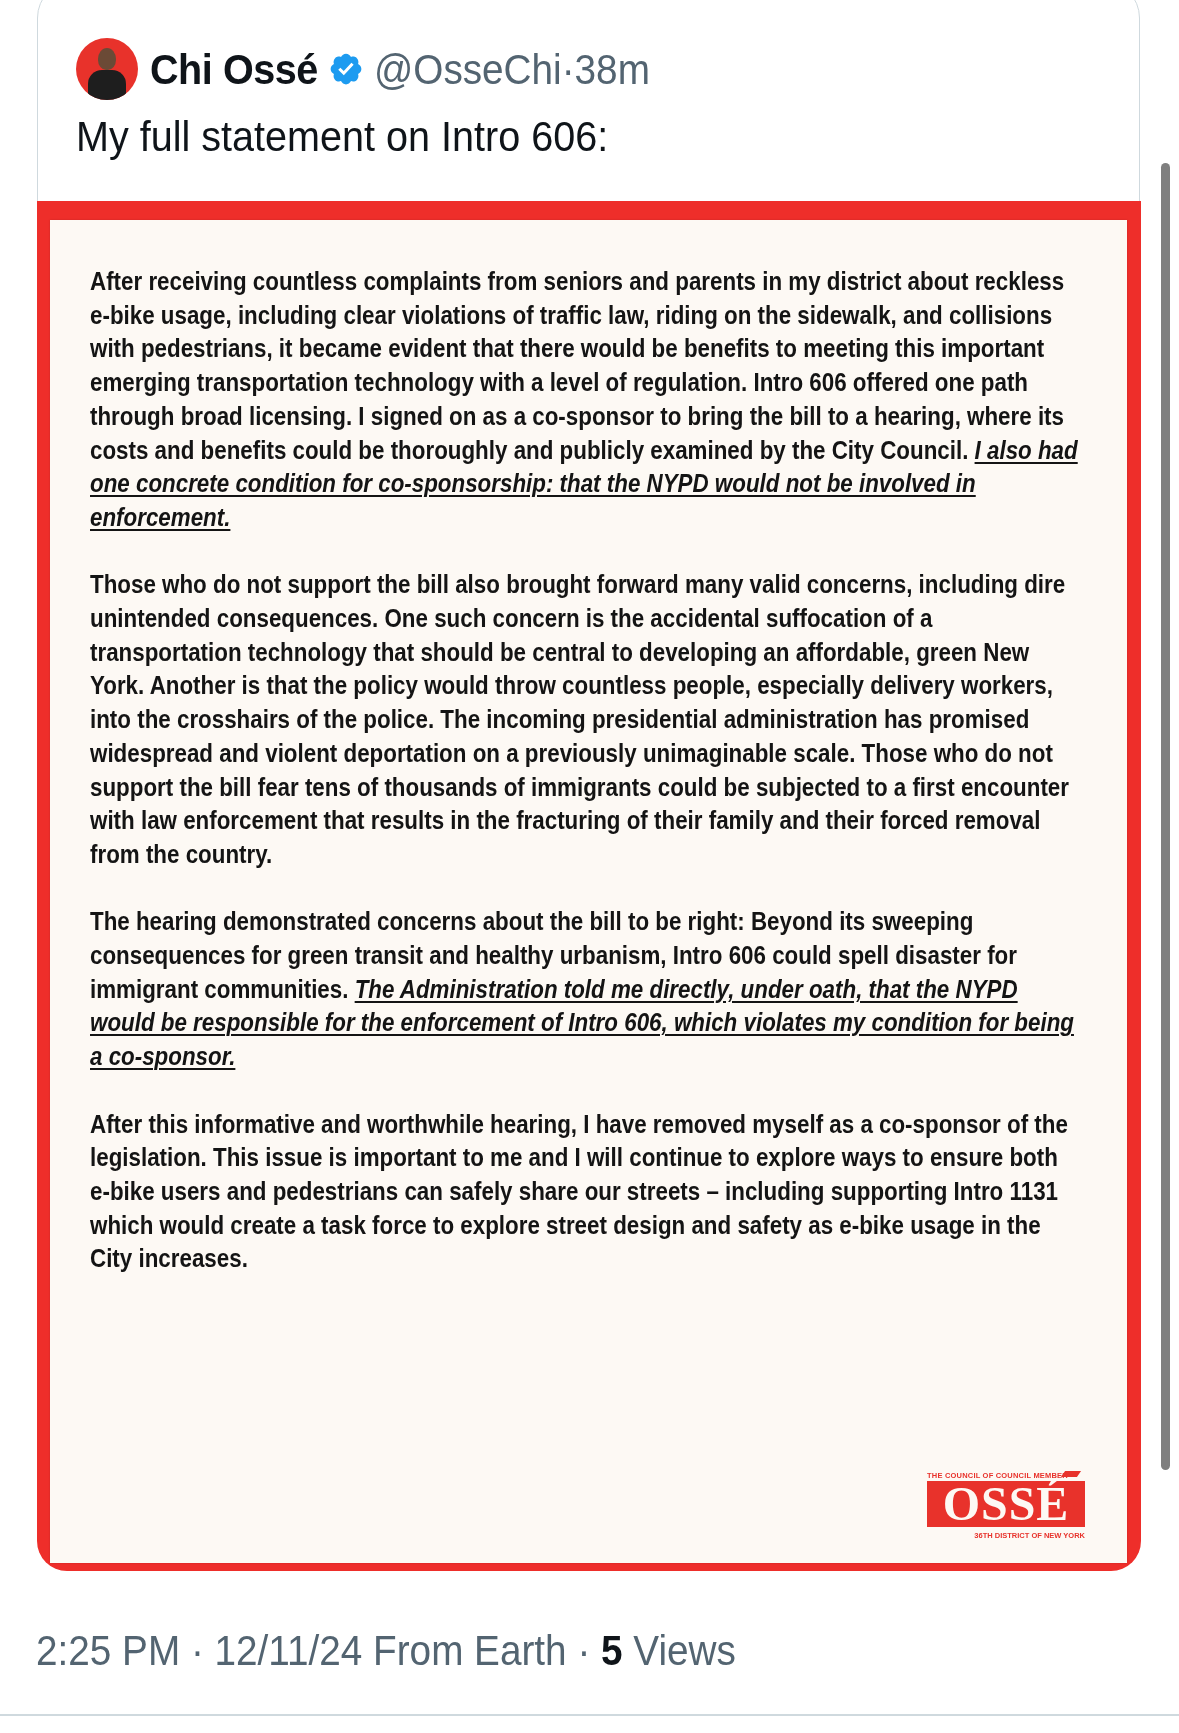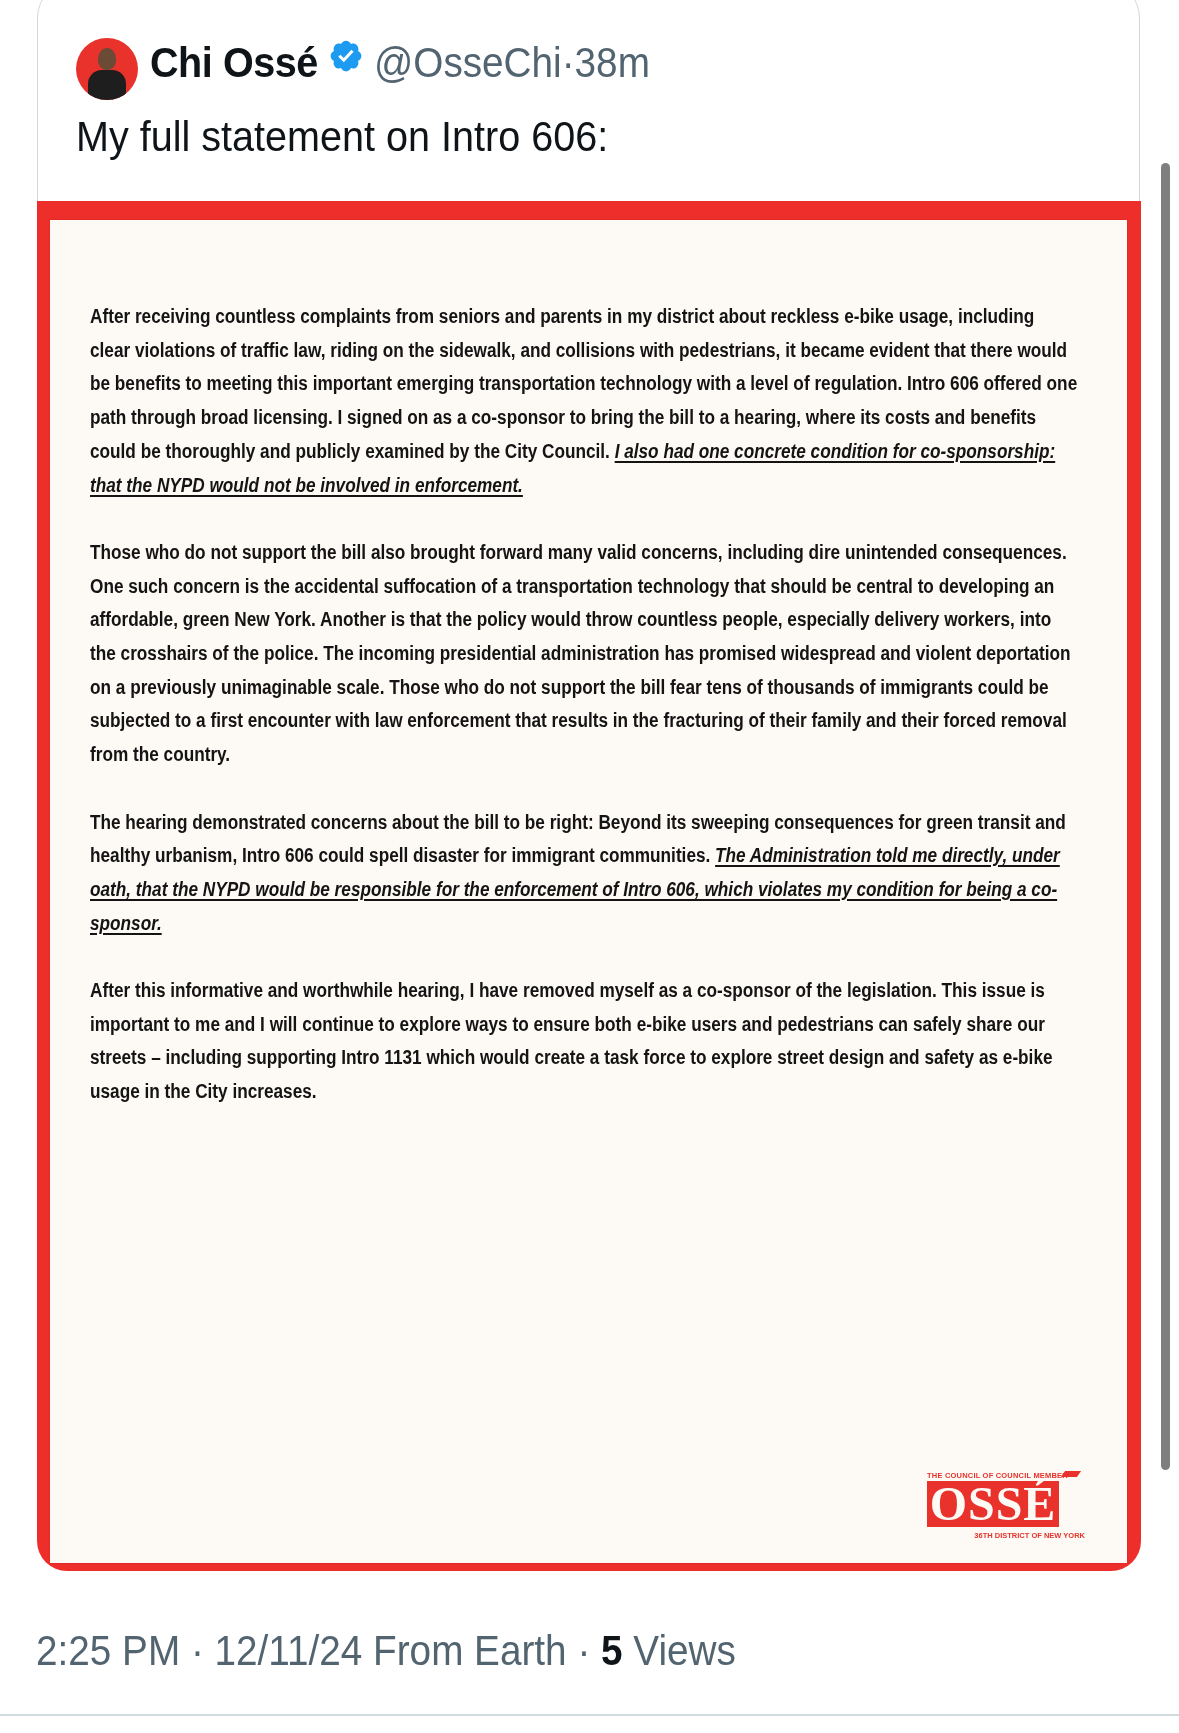--- a/index.html
+++ b/index.html
@@ -6,21 +6,21 @@
   body {
     width: 1179px; height: 1733px; background: #ffffff; position: relative; overflow: hidden;
     font-family: "Liberation Sans", "DejaVu Sans", sans-serif;
   }
   .tweet-card {
     position: absolute; left: 37px; top: -20px; width: 1103px; height: 1591px;
     border: 1.5px solid #cfd9de; border-radius: 38px; background: #fff; box-sizing: border-box;
     overflow: hidden;
   }
   .header {
-    position: absolute; left: 76px; top: 38px; height: 62px; display: flex; 
+    position: absolute; left: 76px; top: 38px; height: 62px; display: flex; align-items: center;
   }
   .avatar {
     width: 62px; height: 62px; border-radius: 50%; background: #e8322b; position: relative; overflow: hidden;
     flex: 0 0 auto;
   }
   .avatar .head { position: absolute; left: 22px; top: 10px; width: 18px; height: 22px; border-radius: 50% 50% 45% 45%; background: #6b4a36; }
   .avatar .body { position: absolute; left: 12px; top: 32px; width: 38px; height: 36px; border-radius: 14px 14px 0 0; background: #1e1e1e; }
   .name {
     margin-left: 12px; font-size: 43px; font-weight: bold; color: #0f1419; letter-spacing: -0.5px;
     transform: scaleX(0.92); transform-origin: left center; white-space: nowrap;
@@ -38,30 +38,30 @@
     position: absolute; left: 37px; top: 201px; width: 1104px; height: 1370px;
     background: #ee2e2a; border-radius: 0 0 30px 30px; box-sizing: border-box;
   }
   .media-inner {
     position: absolute; left: 13px; top: 19px; right: 14px; bottom: 8px;
     background: #fdf9f4; box-shadow: 0 0 2px rgba(0,0,0,0.15);
   }
   .statement {
     position: absolute; left: 40px; top: 45px; width: 990px;
     font-family: "Liberation Sans", "DejaVu Sans", sans-serif;
-    font-weight: bold; font-size: 20px; line-height: 33.7px; color: #141414; margin-top: 35px;
+    font-weight: bold; font-size: 26px; line-height: 33.7px; color: #141414;
   }
   .para { margin: 0 0 33.7px 0; transform: scaleX(0.86); transform-origin: left top; width: 1150px; }
   .para .u { font-style: italic; text-decoration: underline; text-decoration-thickness: 2px; text-underline-offset: 3px; }
   .logo {
     position: absolute; right: 42px; bottom: 20px; width: 158px; height: 72px;
   }
   .logo .top { position: absolute; left: 0; top: 0; font-size: 7.5px; color: #e8322b; font-weight: bold; letter-spacing: 0.2px; white-space: nowrap; }
   .logo .accent { position: absolute; right: 6px; top: 0; width: 16px; height: 6px; background: #e8322b; transform: skewX(-35deg); }
-  .logo .box { position: absolute; left: 0; top: 10px; width: 132px; height: 46px; background: #e8322b; color: #fdf9f4;
+  .logo .box { position: absolute; left: 0; top: 10px; width: 158px; height: 46px; background: #e8322b; color: #fdf9f4;
     font-family: "Liberation Serif", "DejaVu Serif", serif; font-weight: bold; font-size: 48px; line-height: 46px; text-align: center; letter-spacing: 1px; }
   .logo .bottom { position: absolute; right: 0; top: 60px; font-size: 7.5px; color: #e8322b; font-weight: bold; white-space: nowrap; margin-left: 32px; }
   .footer {
     position: absolute; left: 36px; top: 1626px; font-size: 43px; color: #536471; white-space: nowrap;
     transform: scaleX(0.9); transform-origin: left center;
   }
   .footer .views-count { color: #0f1419; font-weight: bold; }
   .divider { position: absolute; left: 0; right: 0; top: 1714px; height: 1.5px; background: #cfd9de; }
   .scrollbar { position: absolute; left: 1161px; top: 163px; width: 9px; height: 1307px; border-radius: 5px; background: #7f7f7f; }
 </style>

